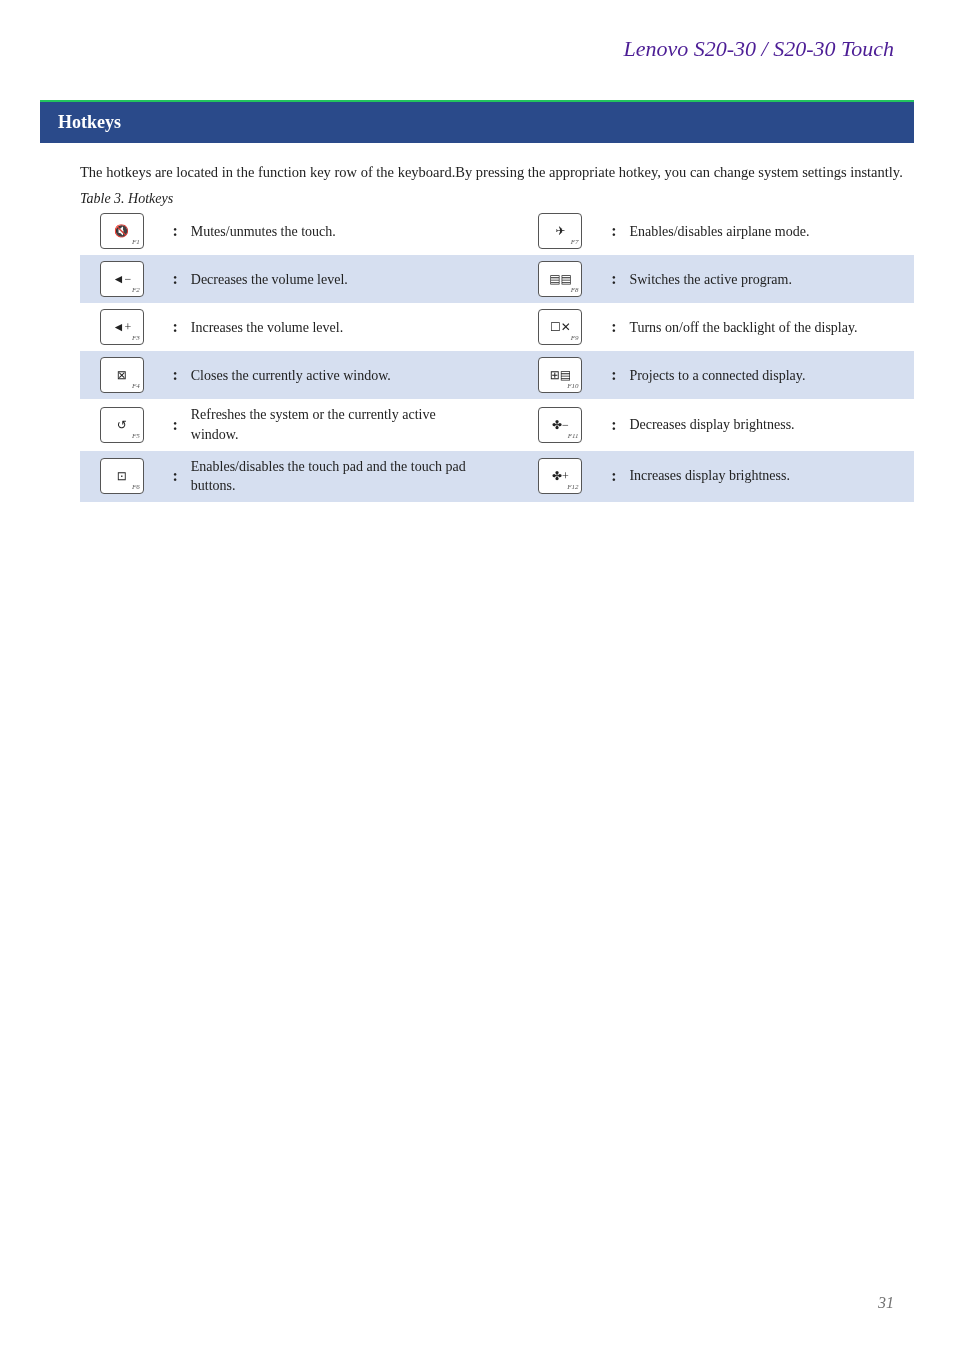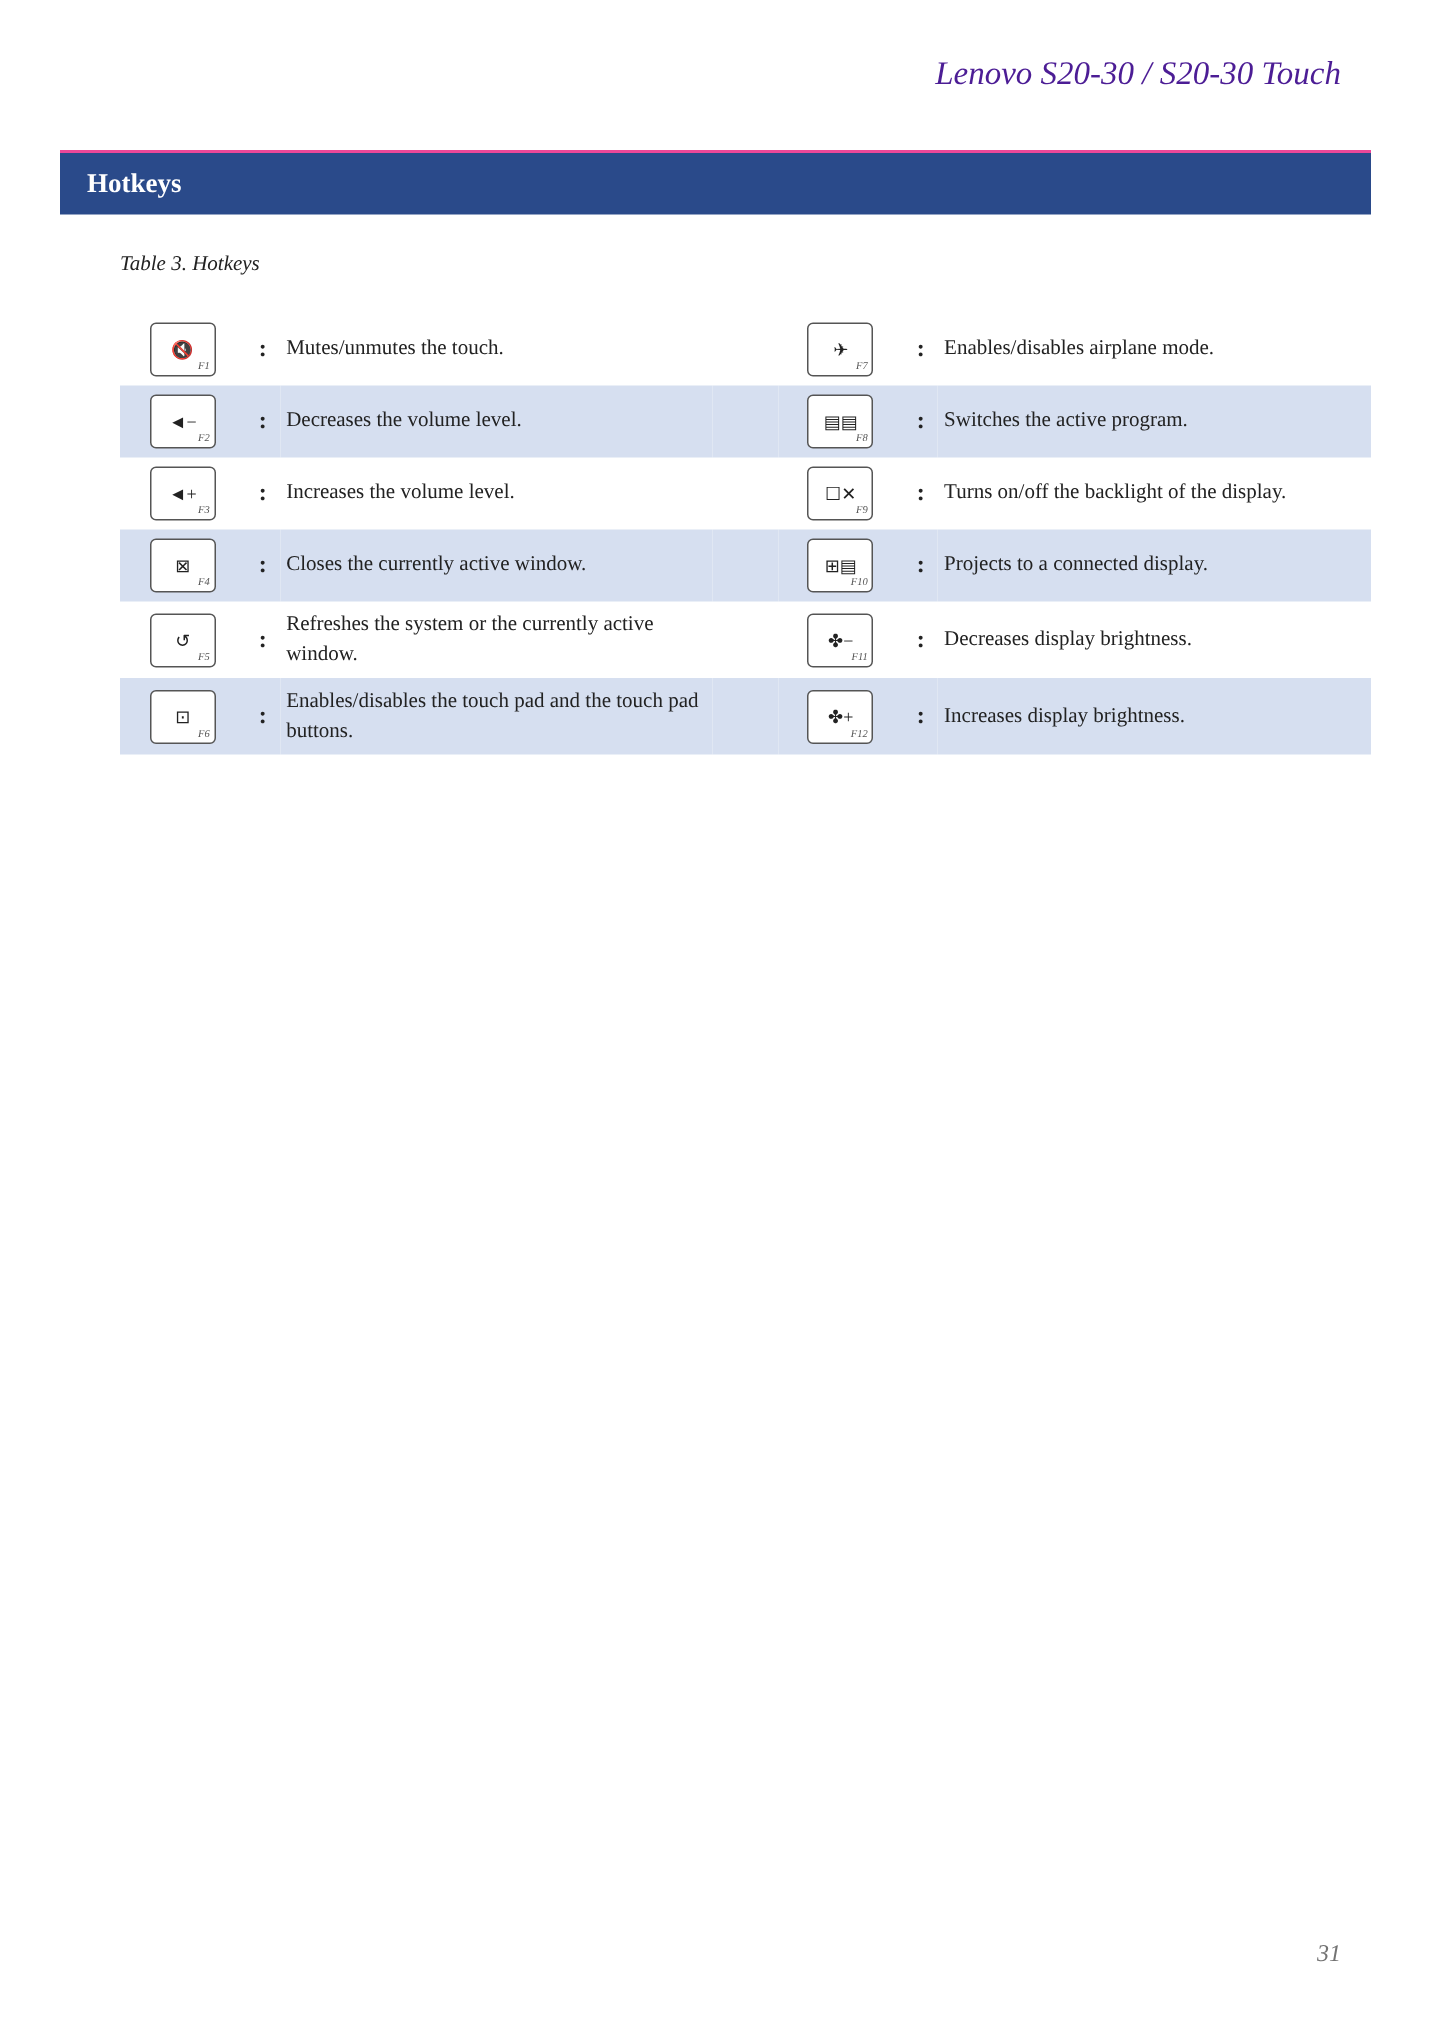--- a/index.html
+++ b/index.html
@@ -21,38 +21,38 @@
       color: #4c1d95;
     }
 
     .section-header {
       background: #2a4a8a;
       color: #fff;
       font-weight: bold;
       font-size: 18px;
       padding: 10px 18px;
       margin: 18px 40px 0 40px;
-      border-top: 2px solid #ec4899;
+      border-top: 2px solid #22c55e;
     }
 
     .content-area {
       margin: 0 40px 0 80px;
       padding-top: 18px;
     }
 
     .intro-text {
       font-size: 14.5px;
       line-height: 1.55;
       margin-bottom: 6px;
     }
 
     .table-caption {
       font-style: italic;
       font-size: 14px;
-      margin-bottom: 24px;
+      margin-bottom: 0;
       margin-top: 8px;
     }
 
     .hotkeys-table {
       width: 100%;
       border-collapse: collapse;
       font-size: 14px;
     }
 
     .hotkeys-table tr {
@@ -128,20 +128,21 @@
     }
   </style>
 </head>
 <body>
 
 <div class="page-title">Lenovo S20-30 / S20-30 Touch</div>
 
 <div class="section-header">Hotkeys</div>
 
 <div class="content-area">
+  <p class="intro-text">The hotkeys are located in the function key row of the keyboard.By pressing the appropriate hotkey, you can change system settings instantly.</p>
   <p class="table-caption">Table 3. Hotkeys</p>
 
   <table class="hotkeys-table">
     <tbody id="hotkeys-tbody">
     <tr>
           <td class="key-cell"><div class="key-icon">
               <span class="key-symbol" style="font-size: 12px;">🔇</span>
               <span class="fn-label">F1</span>
             </div></td>
           <td class="dot-cell">:</td>

